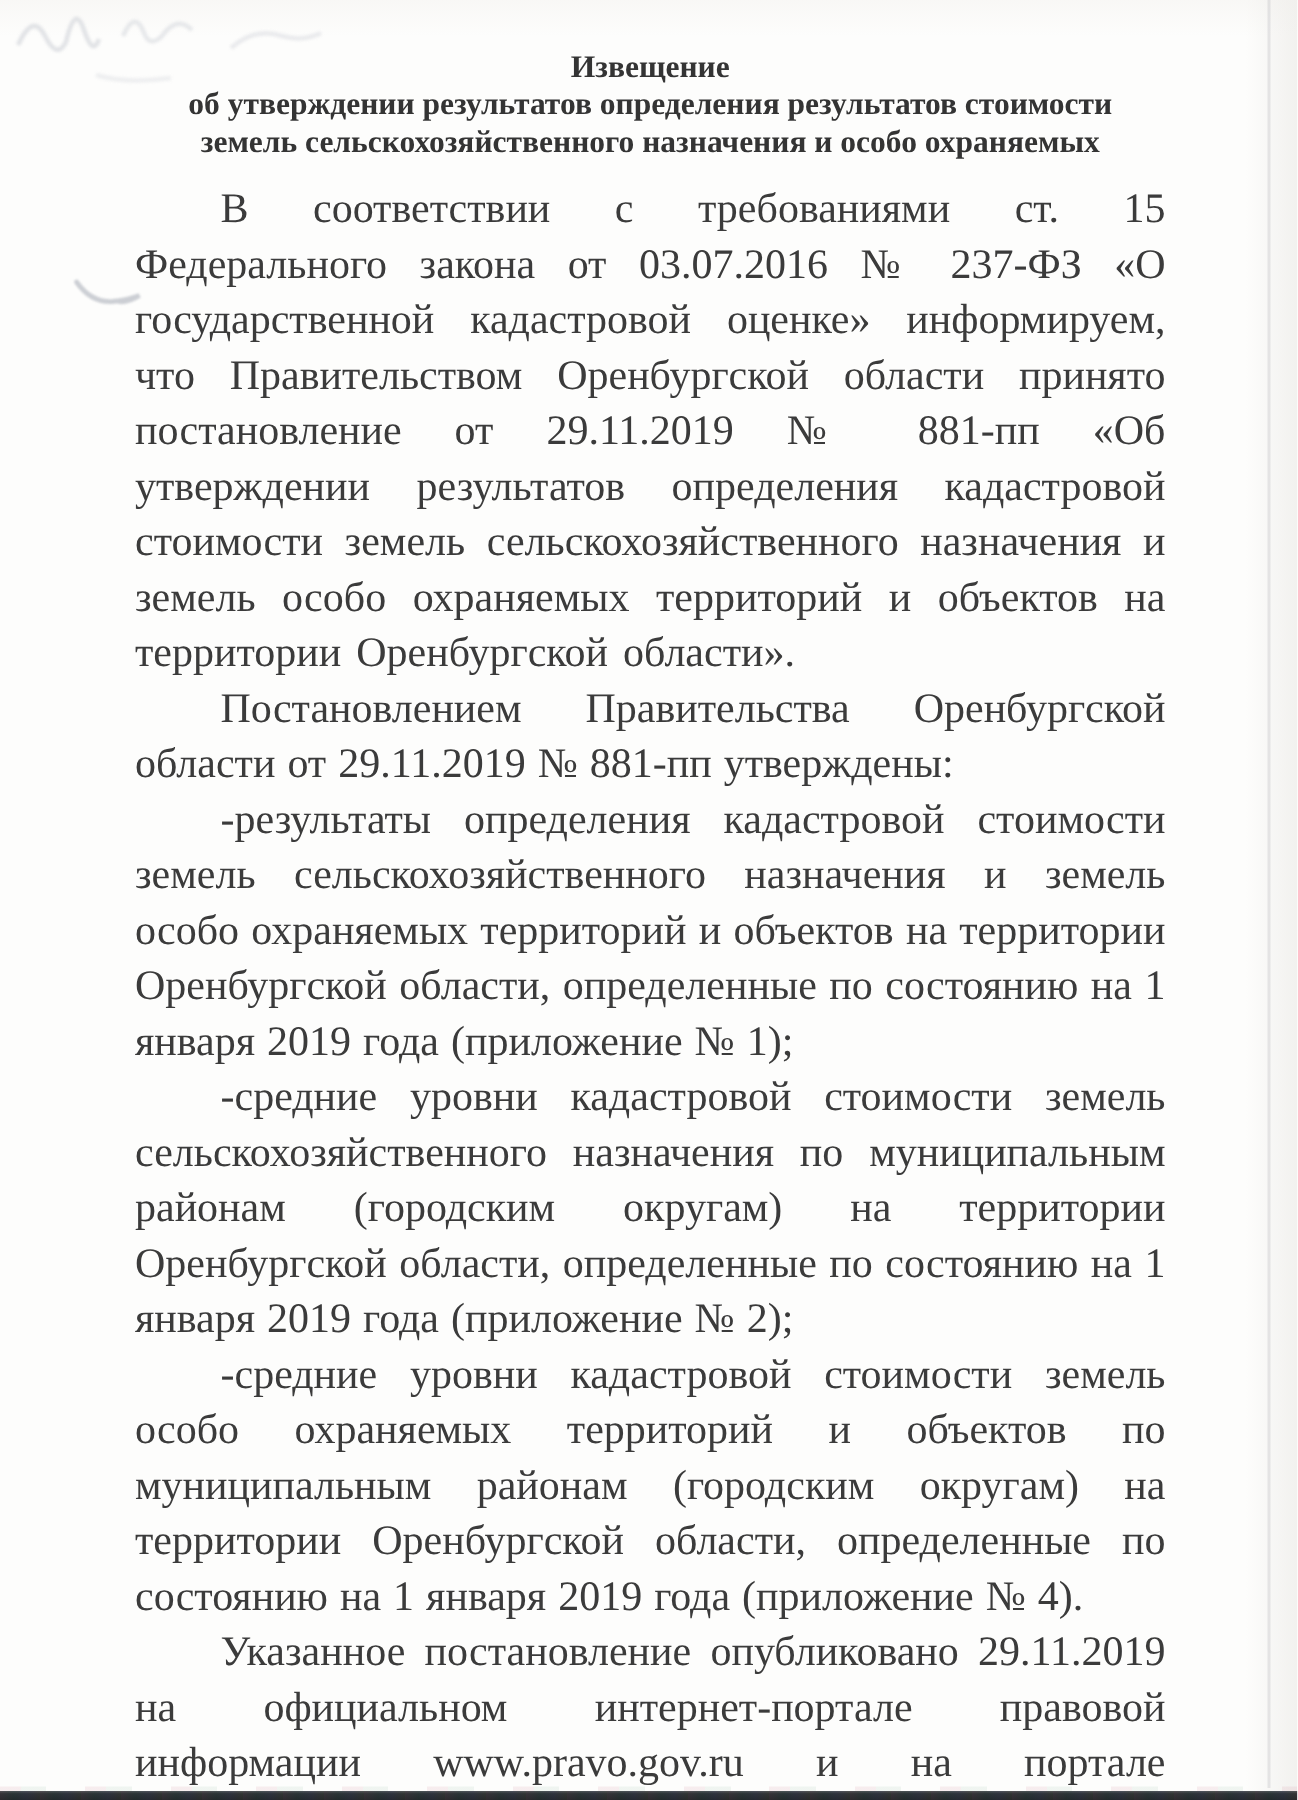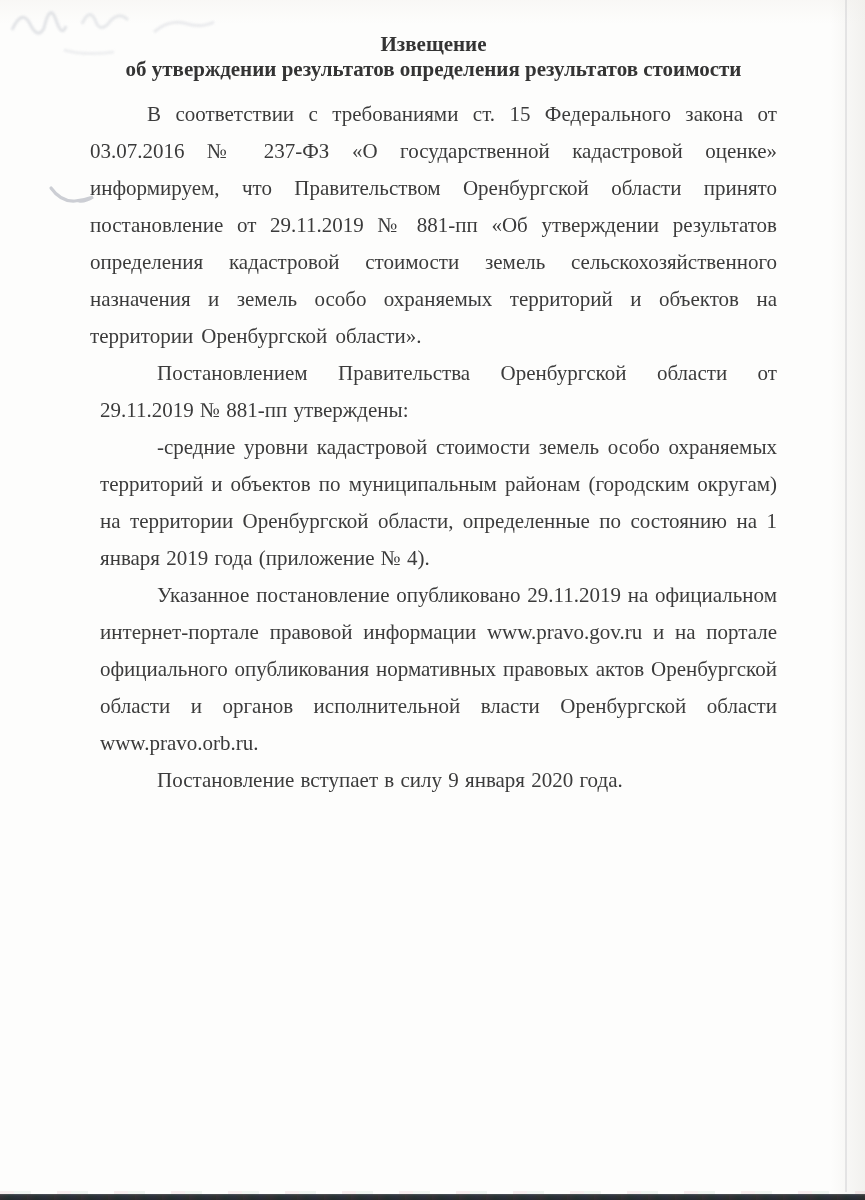--- a/index.html
+++ b/index.html
@@ -28,29 +28,29 @@
     text-align: center;
     font-weight: bold;
     font-size: 21px;
     line-height: 25px;
     color: #343434;
     margin-bottom: 14px;
   }
   .doc-title div { white-space: nowrap; }
   .doc-body p {
     margin: 0;
-    font-size: 21px;
+    font-size: 28px;
     line-height: 37px;
     text-indent: 57px;
     text-align: justify;
     text-justify: inter-word;
     word-spacing: 3px;
     color: #3b3b3b;
   }
-  .doc-body p.tight { word-spacing: 1px; margin-left: 10px; }
+  .doc-body p.tight { word-spacing: 1px; }
   
   .ghost-marks {
     position: absolute;
     top: 2px;
     left: 4px;
     width: 330px;
     height: 60px;
     opacity: 0.85;
     filter: blur(1.1px);
     pointer-events: none;
@@ -114,25 +114,28 @@
 
   <svg class="left-squiggle" viewBox="0 0 48 30" xmlns="http://www.w3.org/2000/svg">
     <path d="M3 8 q10 14 24 13 q10 -1 18 -4 q-8 5 -14 4" fill="none" stroke="#c7cad0" stroke-width="3.2" stroke-linecap="round"></path>
   </svg>
 
   <div class="content">
 
     <div class="doc-title">
       <div>Извещение</div>
       <div>об утверждении результатов определения результатов стоимости</div>
+      <div>земель сельскохозяйственного назначения и особо охраняемых</div>
     </div>
 
     <div class="doc-body">
       <p>В соответствии с требованиями ст. 15 Федерального закона от 03.07.2016 № 237-ФЗ «О государственной кадастровой оценке» информируем, что Правительством Оренбургской области принято постановление от 29.11.2019 № 881-пп «Об утверждении результатов определения кадастровой стоимости земель сельскохозяйственного назначения и земель особо охраняемых территорий и объектов на территории Оренбургской области».</p>
       <p class="tight">Постановлением Правительства Оренбургской области от 29.11.2019 № 881-пп утверждены:</p>
+      <p class="tight">-результаты определения кадастровой стоимости земель сельскохозяйственного назначения и земель особо охраняемых территорий и объектов на территории Оренбургской области, определенные по состоянию на 1 января 2019 года (приложение № 1);</p>
+      <p class="tight">-средние уровни кадастровой стоимости земель сельскохозяйственного назначения по муниципальным районам (городским округам) на территории Оренбургской области, определенные по состоянию на 1 января 2019 года (приложение № 2);</p>
       <p class="tight">-средние уровни кадастровой стоимости земель особо охраняемых территорий и объектов по муниципальным районам (городским округам) на территории Оренбургской области, определенные по состоянию на 1 января 2019 года (приложение № 4).</p>
       <p class="tight">Указанное постановление опубликовано 29.11.2019 на официальном интернет-портале правовой информации www.pravo.gov.ru и на портале официального опубликования нормативных правовых актов Оренбургской области и органов исполнительной власти Оренбургской области www.pravo.orb.ru.</p>
       <p class="tight">Постановление вступает в силу 9 января 2020 года.</p>
     </div>
 
   </div>
 
   <div class="right-scan-line"></div>
   <div class="bottom-speckles"></div>
   <div class="bottom-scan-band"></div>

